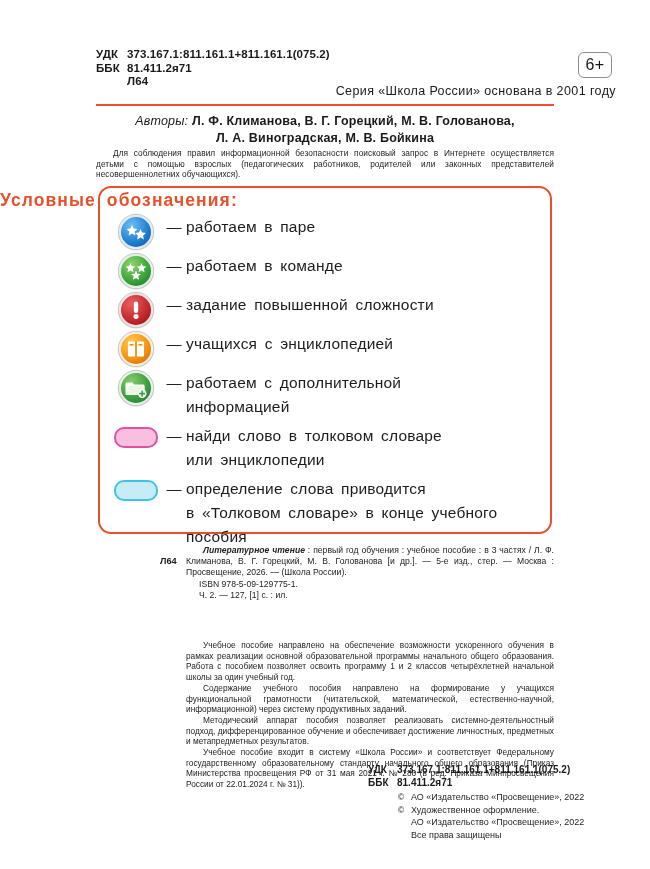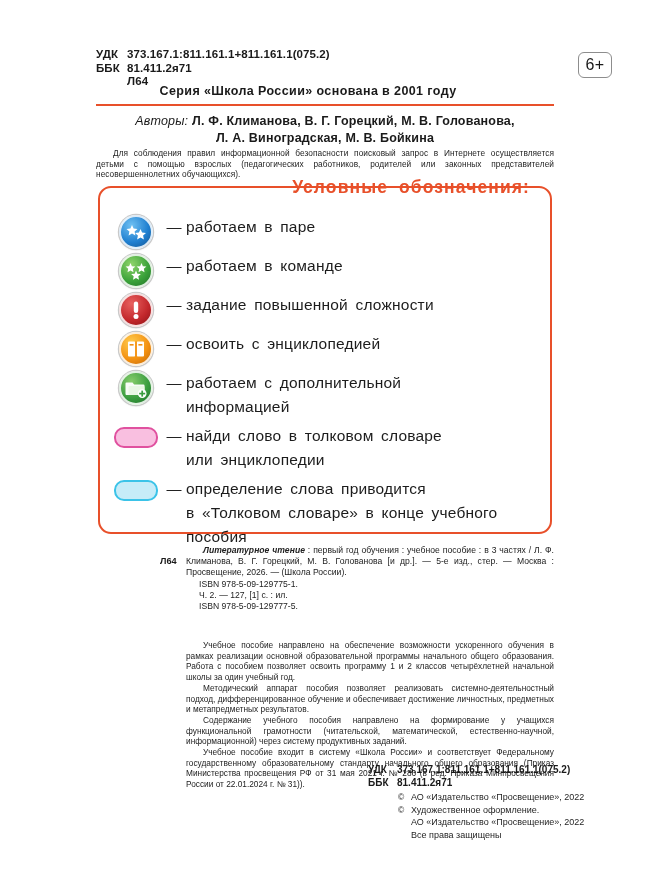--- a/index.html
+++ b/index.html
@@ -49,23 +49,23 @@
     display: flex;
     align-items: center;
     justify-content: center;
     letter-spacing: .3px;
   }
 
   .series-line {
     position: absolute;
     left: 0; top: 84px;
     width: 616px;
-    text-align: center;
+    text-align: right;
     font-size: 12.5px;
-    font-weight: bold;
+    font-weight: normal;
     letter-spacing: .4px;
   }
 
   .rule {
     position: absolute;
     left: 96px;
     width: 458px;
     height: 2px;
     background: #e8502a;
   }
@@ -100,23 +100,23 @@
     position: absolute;
     left: 98px; top: 186px;
     width: 454px; height: 348px;
     border: 2.4px solid #e8502a;
     border-radius: 13px;
     box-sizing: border-box;
     background: #ffffff;
   }
   .legend-title {
     position: absolute;
-    left: 0; top: 177px;
+    left: 0; top: 190px;
     width: 530px;
-    text-align: right;
+    text-align: left;
     font-size: 17.5px;
     font-weight: bold;
     color: #e8502a;
     letter-spacing: 1.1px;
     word-spacing: 5px;
   }
   .legend-list {
     position: absolute;
     left: 110px; top: 214px;
     width: 436px;
@@ -330,21 +330,21 @@
           <svg width="26" height="26" viewBox="0 0 26 26">
             <rect x="5" y="5.5" width="7.2" height="15" rx="1" fill="#ffffff"></rect>
             <rect x="13.8" y="5.5" width="7.2" height="15" rx="1" fill="#ffffff"></rect>
             <rect x="12.2" y="5.5" width="1.6" height="15" fill="#f39112"></rect>
             <rect x="6.6" y="8" width="4" height="1.6" fill="#f39112"></rect>
             <rect x="15.4" y="8" width="4" height="1.6" fill="#f39112"></rect>
           </svg>
         </span>
       </span>
       <span class="legend-dash">—</span>
-      <span class="legend-text">освоить  с  энциклопедией</span>
+      <span class="legend-text">учащихся  с  энциклопедией</span>
     </div>
 
     <div class="legend-row">
       <span class="legend-mark">
         <span class="badge badge-green2">
           <svg width="26" height="26" viewBox="0 0 26 26">
             <path d="M3.5 7.5 h6 l1.6 2 h9.4 a1 1 0 0 1 1 1 v8.5 a1 1 0 0 1 -1 1 h-17 a1 1 0 0 1 -1 -1 v-10.5 a1 1 0 0 1 1 -1 z" fill="#ffffff" opacity="0.95"></path>
             <path d="M6.5 11 h14 a1 1 0 0 1 1 1 v7 a1 1 0 0 1 -1 1 h-14 a1 1 0 0 1 -1 -1 v-7 a1 1 0 0 1 1 -1 z" fill="#e9f7e4"></path>
             <circle cx="19.2" cy="18.6" r="4.3" fill="#ffffff"></circle>
             <rect x="18.35" y="15.6" width="1.7" height="6" fill="#3a9d3f"></rect>
@@ -372,27 +372,26 @@
       <span class="legend-text">определение  слова  приводится<br>в  «Толковом  словаре»  в  конце  учебного<br>пособия</span>
     </div>
 
   </div>
 
   <div class="l64-side">Л64</div>
   <div class="biblio">
     <p class="p-ind"><span class="bold">Литературное чтение</span><span> : первый год обучения : учебное пособие : в 3 частях / Л. Ф. Климанова, В. Г. Горецкий, М. В. Голованова [и др.]. — 5-е изд., стер. — Москва : Просвещение, 2026. — (Школа России).</span></p>
     <p class="isbn-line">ISBN 978-5-09-129775-1.</p>
     <p class="isbn-line">Ч. 2. — 127, [1] с. : ил.</p>
-    <p class="isbn-line">ISBN 978-5-09-129777-5.</p>
   </div>
 
   <div class="desc">
     <p>Учебное пособие направлено на обеспечение возможности ускоренного обучения в рамках реализации основной образовательной программы начального общего образования. Работа с пособием позволяет освоить программу 1 и 2 классов четырёхлетней начальной школы за один учебный год.</p>
+    <p>Содержание учебного пособия направлено на формирование у учащихся функциональной грамотности (читательской, математической, естественно-научной, информационной) через систему продуктивных заданий.</p>
     <p>Методический аппарат пособия позволяет реализовать системно-деятельностный подход, дифференцированное обучение и обеспечивает достижение личностных, предметных и метапредметных результатов.</p>
-    <p>Содержание учебного пособия направлено на формирование у учащихся функциональной грамотности (читательской, математической, естественно-научной, информационной) через систему продуктивных заданий.</p>
     <p>Учебное пособие входит в систему «Школа России» и соответствует Федеральному государственному образовательному стандарту начального общего образования (Приказ Министерства просвещения РФ от 31 мая 2021 г. № 286 (в ред. Приказа Минпросвещения России от 22.01.2024 г. № 31)).</p>
   </div>
 
   <div class="udk-bottom">
     <div class="row">
       <span class="k">УДК</span>
       <span>373.167.1:811.161.1+811.161.1(075.2)</span>
     </div>
     <div class="row">
       <span class="k">ББК</span>

